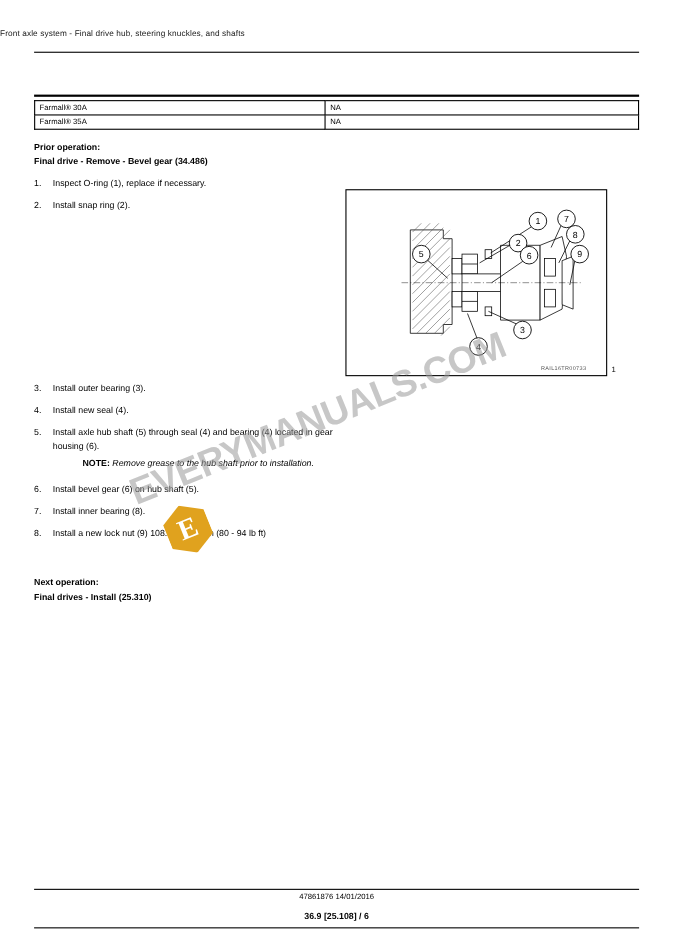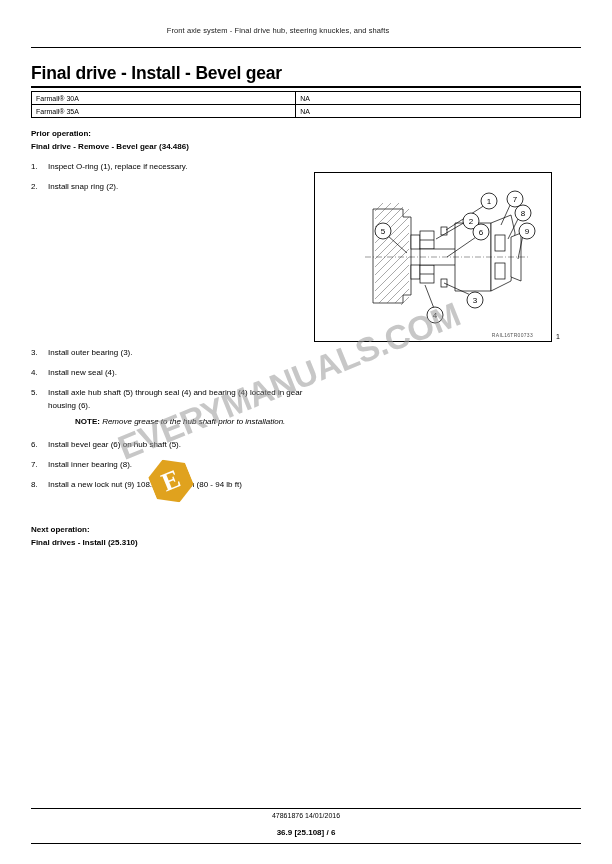--- a/index.html
+++ b/index.html
@@ -20,21 +20,21 @@
     left: 0; top: 0;
     width: 612px;
     height: 864px;
     background: #fff;
   }
   .header-text {
     position: absolute;
     left: 0;
     top: 26px;
     width: 556px;
-    text-align: center;
+    text-align: left;
     font-size: 7.5px;
     color: #1a1a1a;
     letter-spacing: 0.1px;
   }
   .header-rule {
     position: absolute;
     left: 31px;
     top: 47px;
     width: 550px;
     height: 1px;
@@ -242,21 +242,20 @@
   .lead { stroke: #000; stroke-width: 0.7; fill: none; }
 </style>
 </head>
 <body>
 
 <div class="page">
 
   <div class="header-text">Front axle system - Final drive hub, steering knuckles, and shafts</div>
   <div class="header-rule"></div>
 
-  <div class="doc-title">Final drive - Install - Bevel gear</div>
   <div class="title-rule"></div>
 
   <table class="model-table">
     <tbody>
         <tr>
       <td class="col1">Farmall® 30A</td>
       <td class="col2">NA</td>
     </tr>
     <tr>
       <td class="col1">Farmall® 35A</td>

